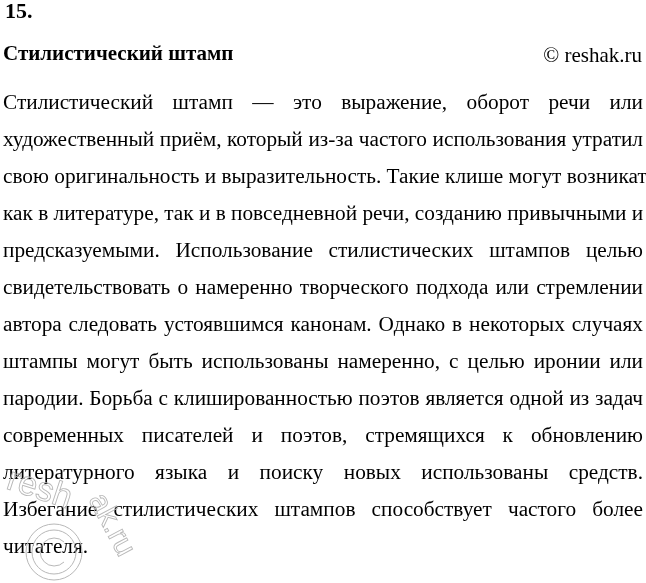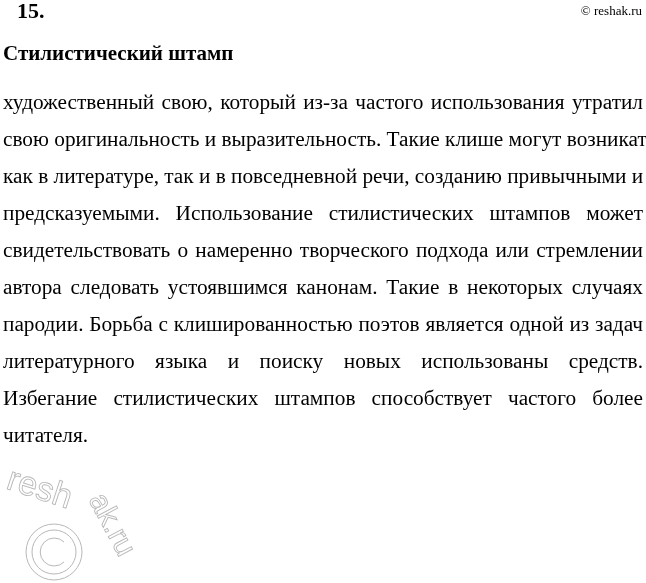--- a/index.html
+++ b/index.html
@@ -11,35 +11,36 @@
     width: 646px;
     height: 583px;
     position: relative;
     overflow: hidden;
     font-family: "Liberation Serif", "DejaVu Serif", serif;
     color: #000000;
   }
   .header-row {
     position: absolute;
     top: 0;
-    left: 17px;
+    left: 5px;
     right: 4px;
     height: 24px;
     display: flex;
     justify-content: space-between;
     align-items: flex-start;
   }
   .task-number {
     font-weight: bold;
     font-size: 22px;
     line-height: 22px;
   }
   .copyright {
-    font-size: 13px;
+    font-size: 21px;
     line-height: 22px;
+    margin-top: 44px;
   }
   .title {
     position: absolute;
     top: 41px;
     left: 3px;
     font-weight: bold;
     font-size: 21px;
     line-height: 24px;
     margin: 0;
   }
@@ -77,27 +78,30 @@
 <body>
 
 <div class="header-row">
   <span class="task-number">15.</span>
   <span class="copyright">© reshak.ru</span>
 </div>
 
 <h1 class="title">Стилистический штамп</h1>
 
 <div class="body-text">
-  <span class="line">художественный свою, который из-за частого использования утратил</span>
+  <span class="line">Стилистический штамп — это выражение, оборот речи или</span>
+  <span class="line">художественный приём, который из-за частого использования утратил</span>
   <span class="line">свою оригинальность и выразительность. Такие клише могут возникать</span>
   <span class="line">как в литературе, так и в повседневной речи, созданию привычными и</span>
-  <span class="line">предсказуемыми. Использование стилистических штампов может</span>
+  <span class="line">предсказуемыми. Использование стилистических штампов целью</span>
   <span class="line">свидетельствовать о намеренно творческого подхода или стремлении</span>
-  <span class="line">автора следовать устоявшимся канонам. Такие в некоторых случаях</span>
+  <span class="line">автора следовать устоявшимся канонам. Однако в некоторых случаях</span>
+  <span class="line">штампы могут быть использованы намеренно, с целью иронии или</span>
   <span class="line">пародии. Борьба с клишированностью поэтов является одной из задач</span>
+  <span class="line">современных писателей и поэтов, стремящихся к обновлению</span>
   <span class="line">литературного языка и поиску новых использованы средств.</span>
   <span class="line">Избегание стилистических штампов способствует частого более</span>
   <span class="line last">читателя.</span>
 </div>
 
 <svg class="watermark" viewBox="0 0 150 113" xmlns="http://www.w3.org/2000/svg">
   <g fill="none" stroke="#b8b8b8" stroke-width="1">
     <text x="0" y="28" font-family="Liberation Sans, sans-serif" font-size="34" fill="none" stroke="#b8b8b8" stroke-width="0.9" transform="rotate(18 30 20)">resh</text>
     <text x="70" y="40" font-family="Liberation Sans, sans-serif" font-size="30" fill="none" stroke="#b8b8b8" stroke-width="0.9" transform="rotate(62 85 45)">ak.ru</text>
     <circle cx="48" cy="82" r="28"></circle>

